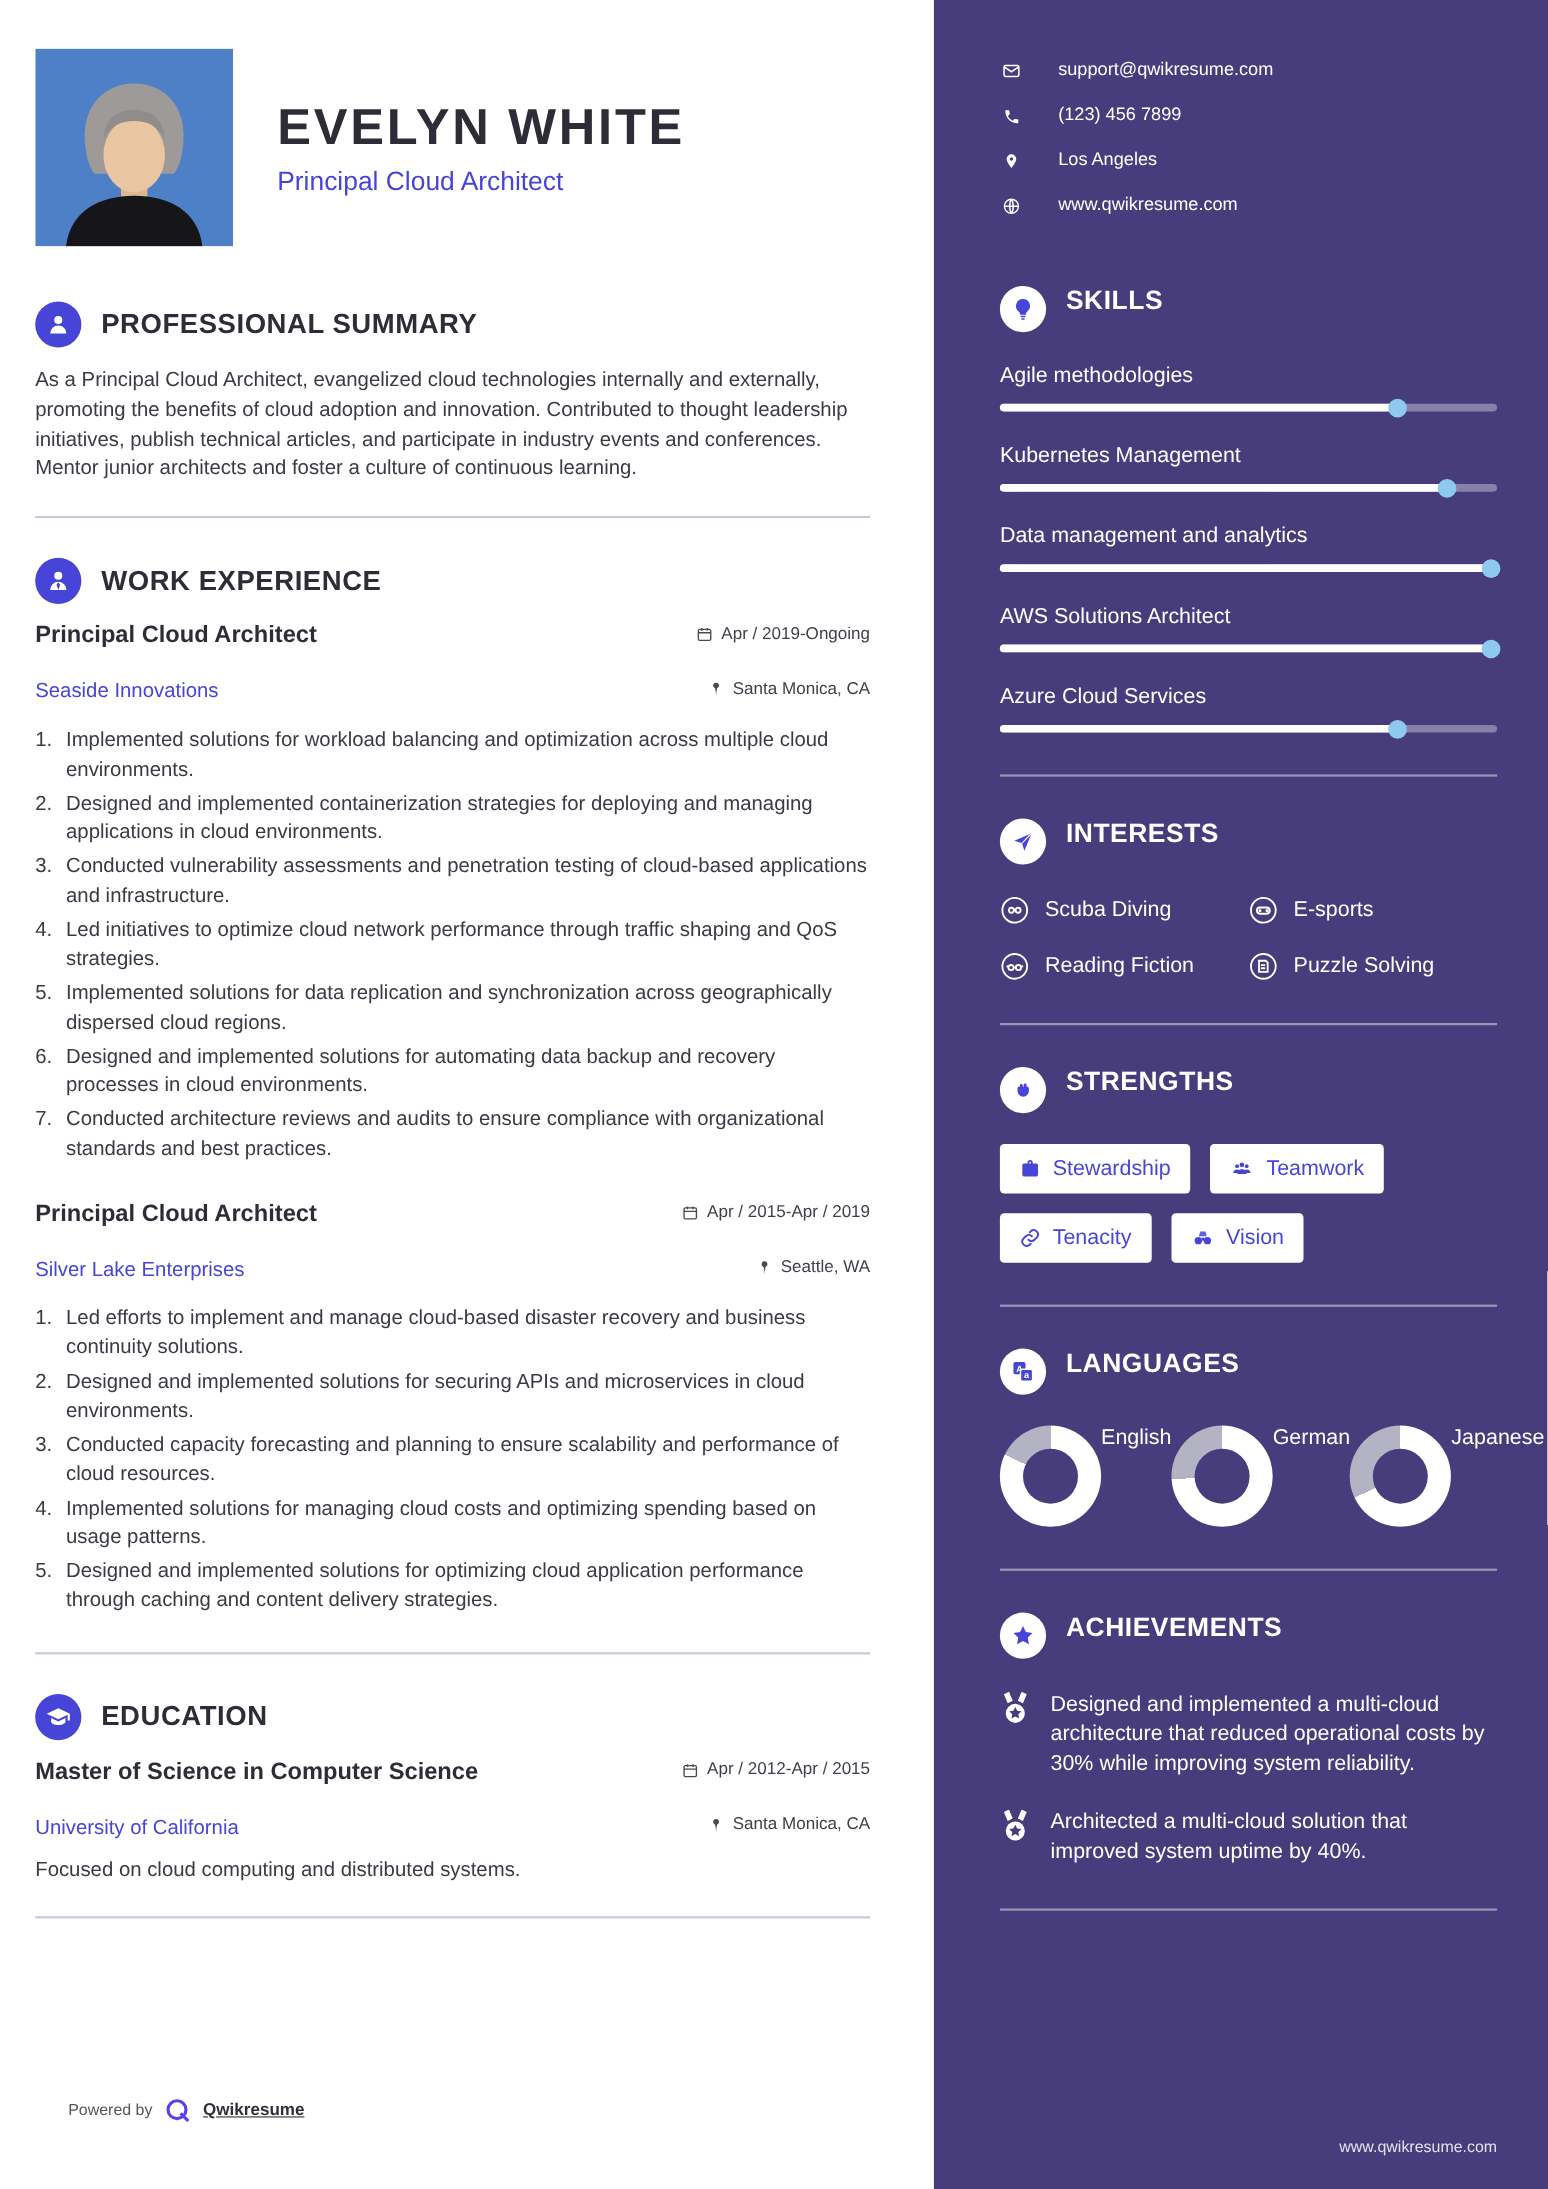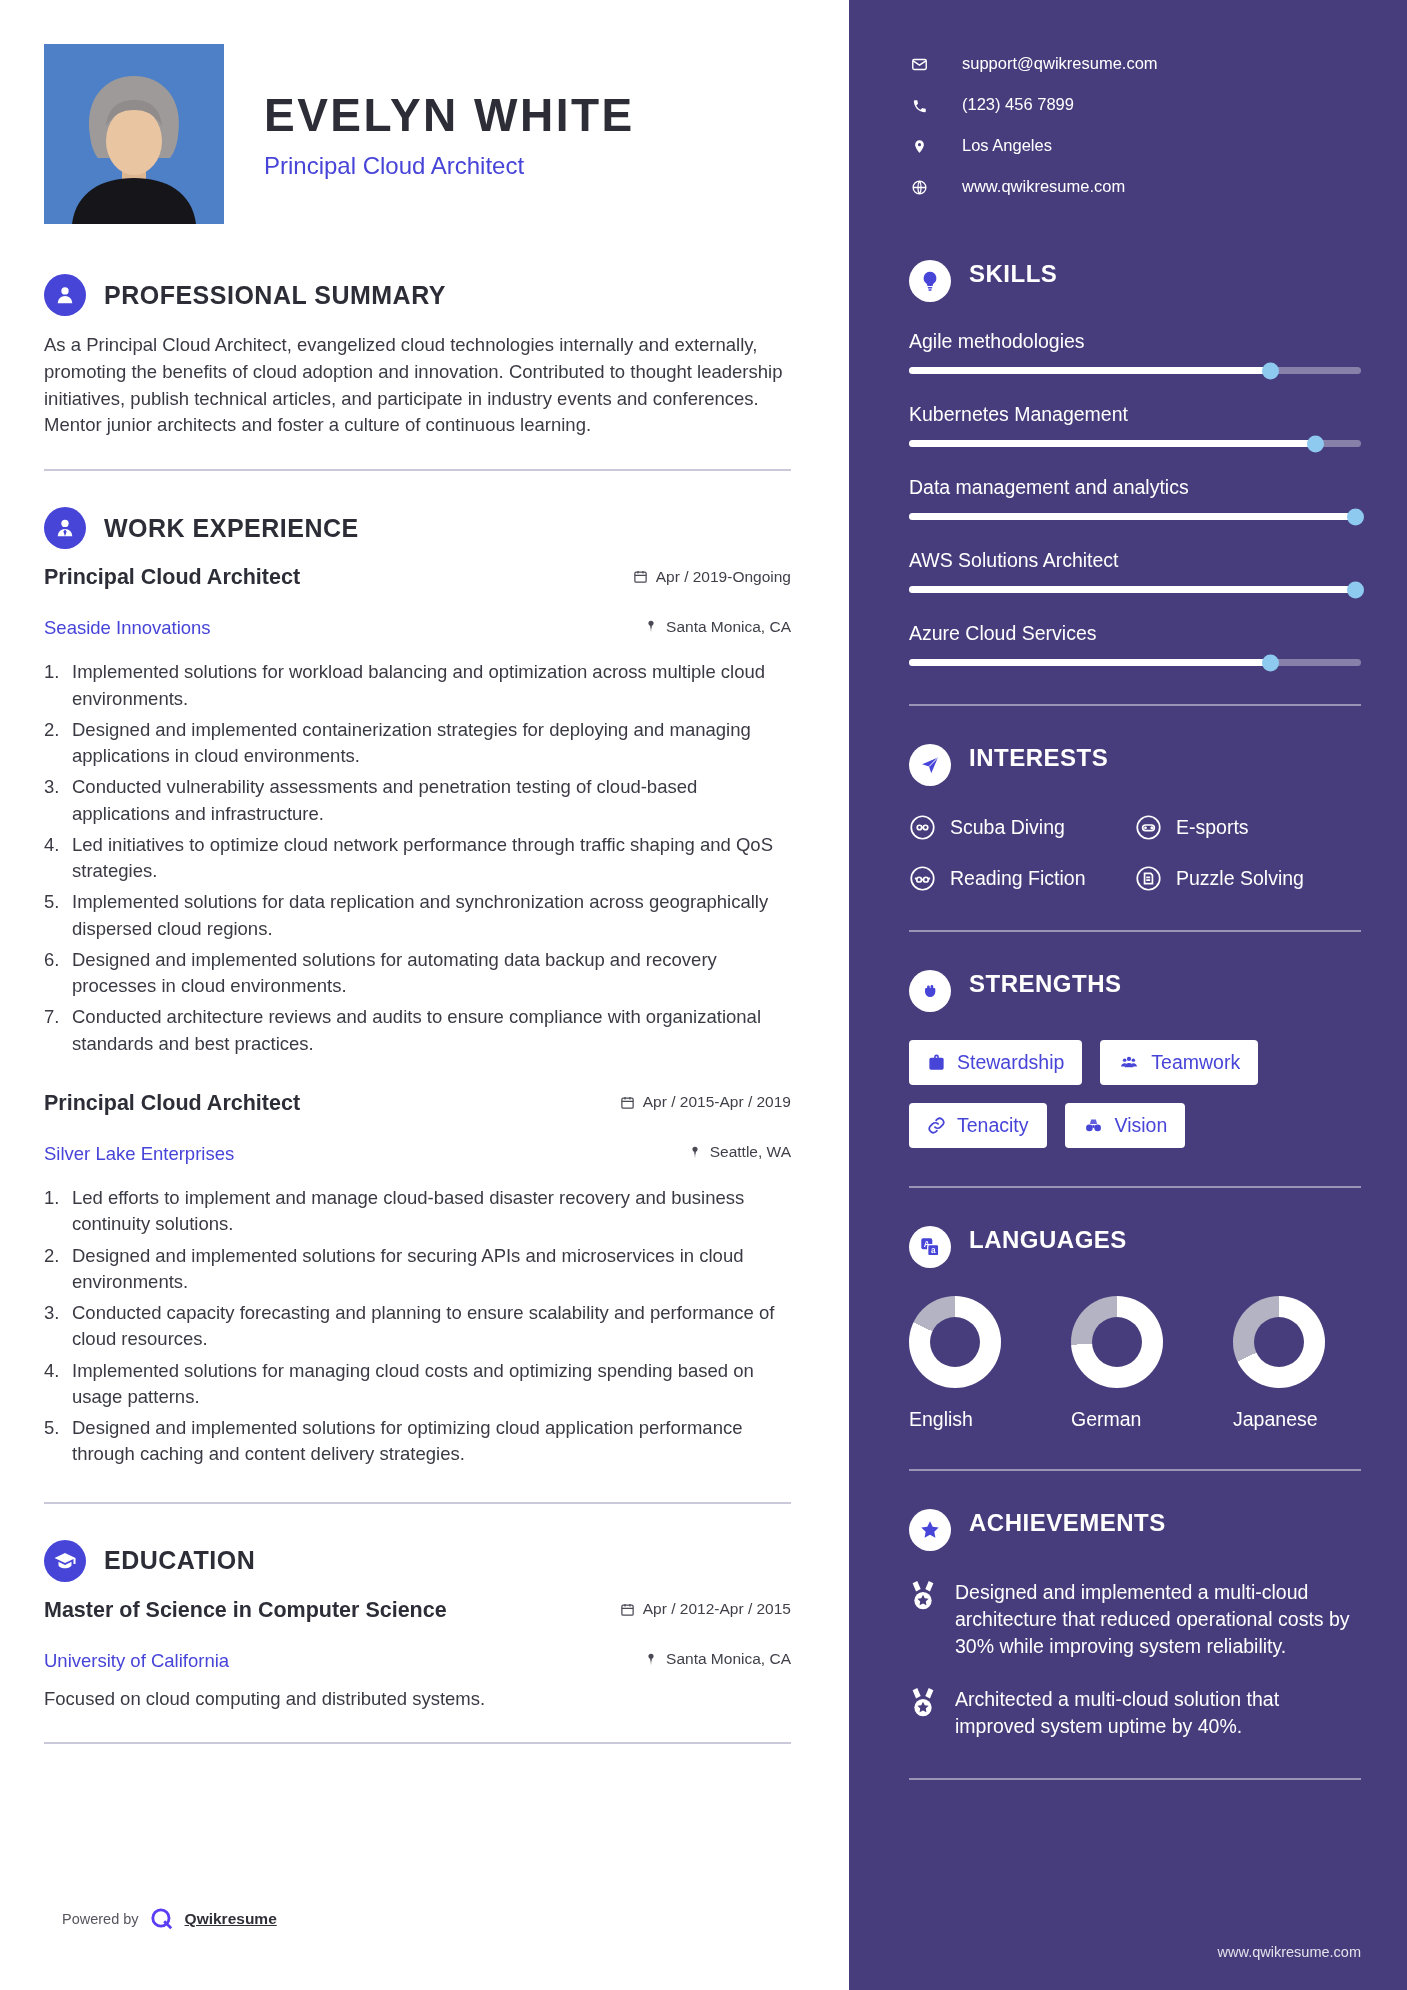--- a/index.html
+++ b/index.html
@@ -1,21 +1,21 @@
 <!DOCTYPE html>
 <html><head>
 <meta charset="utf-8">
 <style>
   *{margin:0;padding:0;box-sizing:border-box}
   html,body{background:#ffffff}
   body{font-family:"Liberation Sans",sans-serif;width:1407px}
   .page{width:1407px;height:1990px;display:flex;background:#fff;overflow:hidden;position:relative}
 
   
-  .left-col{width:849px;padding:44px 58px 0 44px;position:relative}
+  .left-col{width:849px;padding:44px 58px 0 32px;position:relative}
   .header{display:flex;align-items:center;gap:40px;margin-bottom:50px}
   .photo{width:180px;height:180px;flex:0 0 180px;overflow:hidden}
   .name{font-size:46px;font-weight:bold;letter-spacing:2.5px;color:#2d2d37}
   .title-sub{font-size:24px;color:#4744d8;margin-top:10px;font-weight:500}
 
   .sec-head{display:flex;align-items:center;gap:18px;margin-bottom:16px}
   .sec-icon{width:42px;height:42px;border-radius:50%;background:#4744d8;display:flex;align-items:center;justify-content:center;flex:0 0 42px}
   .sec-title{font-size:25px;font-weight:bold;color:#2d2d37;letter-spacing:.5px}
   .body-text{font-size:18.5px;line-height:1.45;color:#3a3a44}
 
@@ -56,21 +56,21 @@
   .sb-divider{border:none;height:2px;background:rgba(255,255,255,.45);margin:38px 0}
 
   .interests-grid{display:grid;grid-template-columns:1fr 1fr;row-gap:24px}
   .interest{display:flex;align-items:center;gap:14px;font-size:19.5px}
   .int-icon{flex:0 0 27px;display:flex}
 
   .pills{display:flex;flex-wrap:wrap;gap:18px}
   .pill{background:#fff;color:#4744d8;display:flex;align-items:center;gap:11px;padding:11px 18px;border-radius:4px;font-size:19.5px;font-weight:500}
 
   .langs{display:flex;justify-content:space-between;padding-right:36px}
-  .lang{display:flex;flex-direction:column;gap:20px}
+  .lang{display:flex;flex-direction:row;}
   .donut{width:92px;height:92px;border-radius:50%;position:relative}
   .donut::after{content:"";position:absolute;inset:21px;border-radius:50%;background:#483d7c}
   .lang-label{font-size:19.5px}
 
   .achv{display:flex;gap:16px;margin-bottom:26px;align-items:flex-start}
   .achv-icon{flex:0 0 30px;padding-top:2px}
   .achv-text{font-size:19.5px;line-height:1.38}
 
   .sb-footer{position:absolute;bottom:30px;right:46px;font-size:14.5px;color:rgba(255,255,255,.85)}
 </style>

